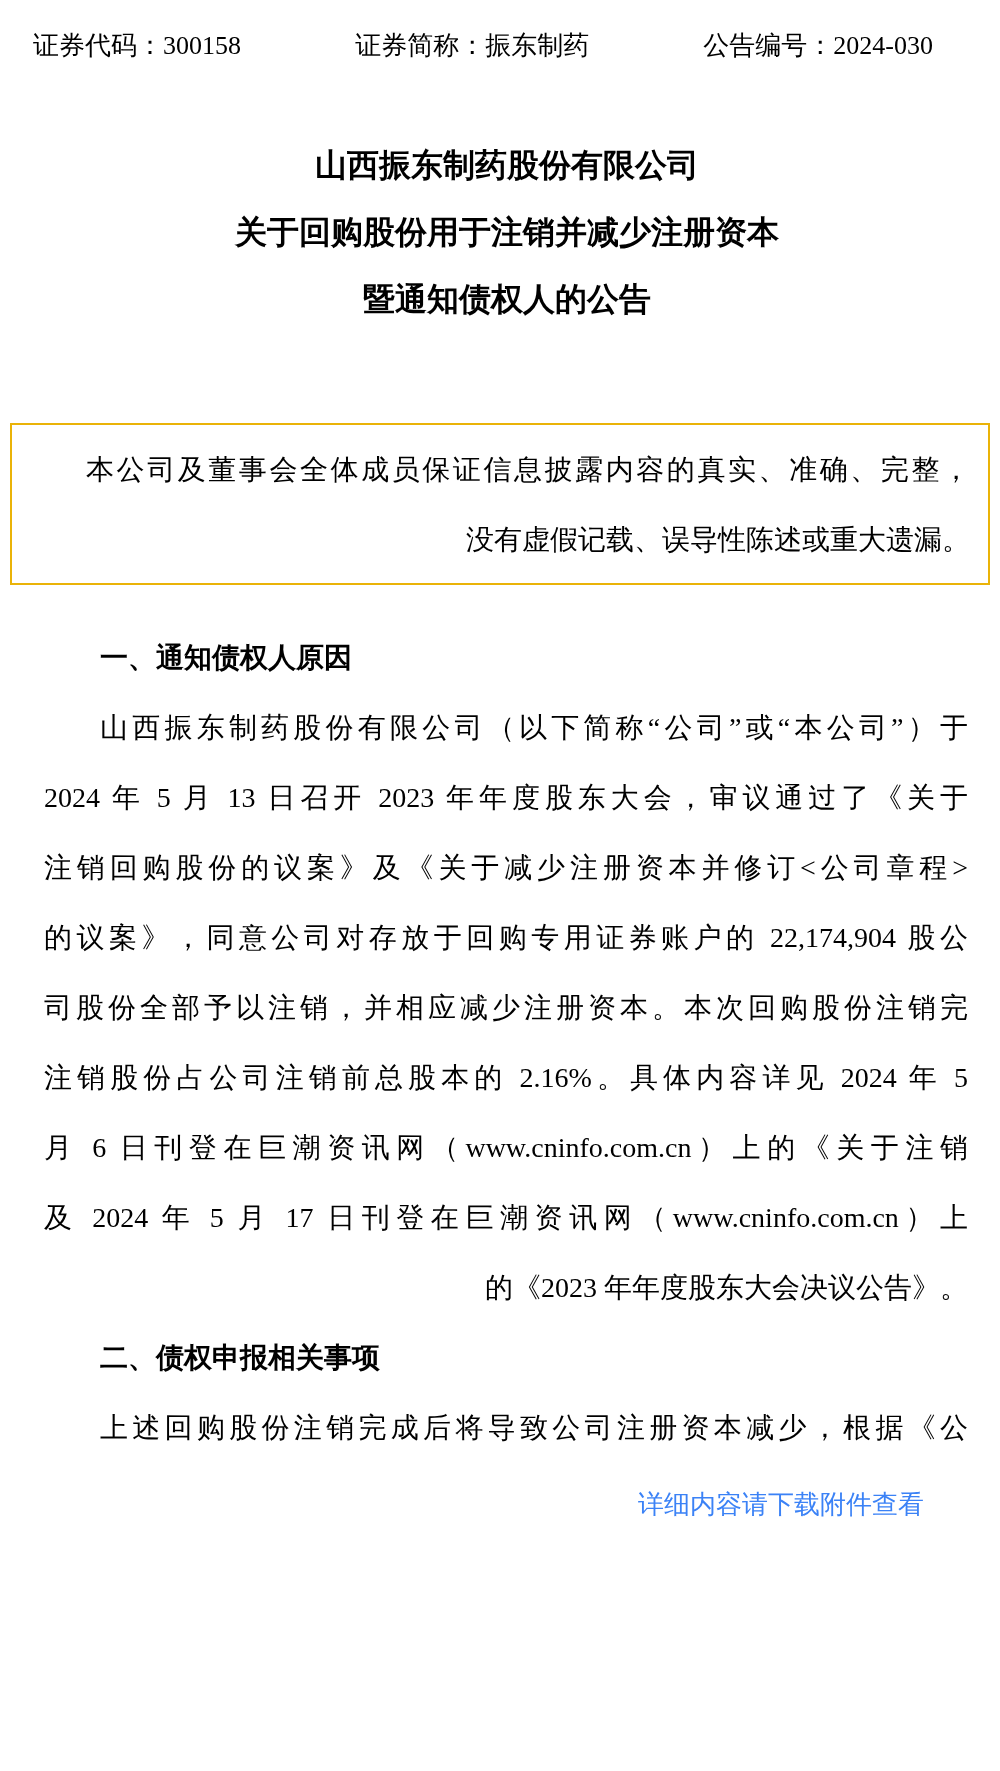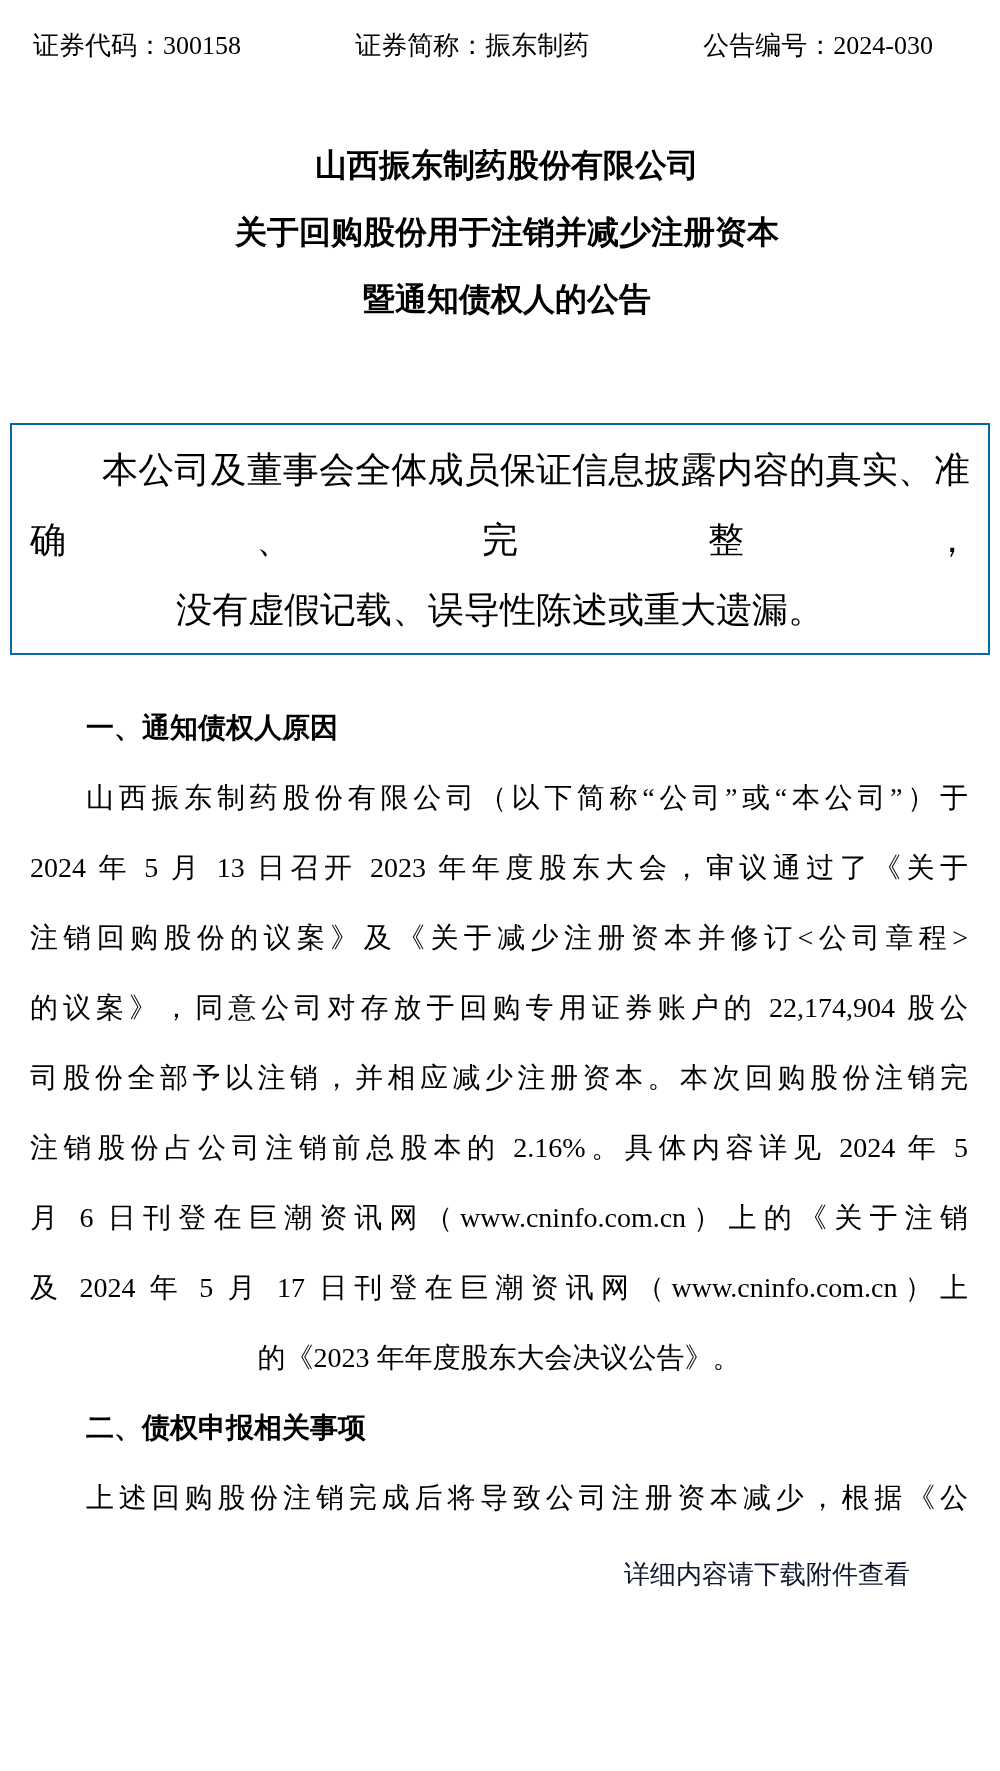--- a/index.html
+++ b/index.html
@@ -15,37 +15,37 @@
     padding:30px 67px 0 33px;
     font-size:26px;line-height:32px;white-space:nowrap;
   }
   .title-block{
     margin-top:70px;text-align:center;
     font-weight:bold;font-size:32px;margin-left:14px;
   }
   .title-line{line-height:67px;}
   .disclaimer-box{
     margin:90px 10px 0 10px;
-    border:2px solid #0369a1;
+    border:2px solid #eab308;
     padding:10px 18px 8px 18px;
-    font-size:36px;line-height:70px;
+    font-size:28px;line-height:70px;
     box-sizing:border-box;
   }
   .content{
-    margin:38px 32px 0 30px;
+    margin:38px 32px 0 44px;
     font-size:28px;line-height:70px;
   }
   .section-heading{font-weight:bold;text-indent:2em;}
-  .line{text-align:center;}
+  .line{text-align:right;}
   .line.full{text-align:justify;text-align-last:justify;}
   .line.indent{text-indent:2em;}
   .attachment-link{
     margin-top:16px;margin-left:594px;
     font-size:26px;line-height:52px;
-    color:#0f172a;cursor:pointer;white-space:nowrap;
+    color:#3b82f6;cursor:pointer;white-space:nowrap;
   }
 </style>
 </head>
 <body>
 
 <div class="page">
 
   <div class="top-row">
     <span>证券代码：300158</span>
     <span>证券简称：振东制药</span>

